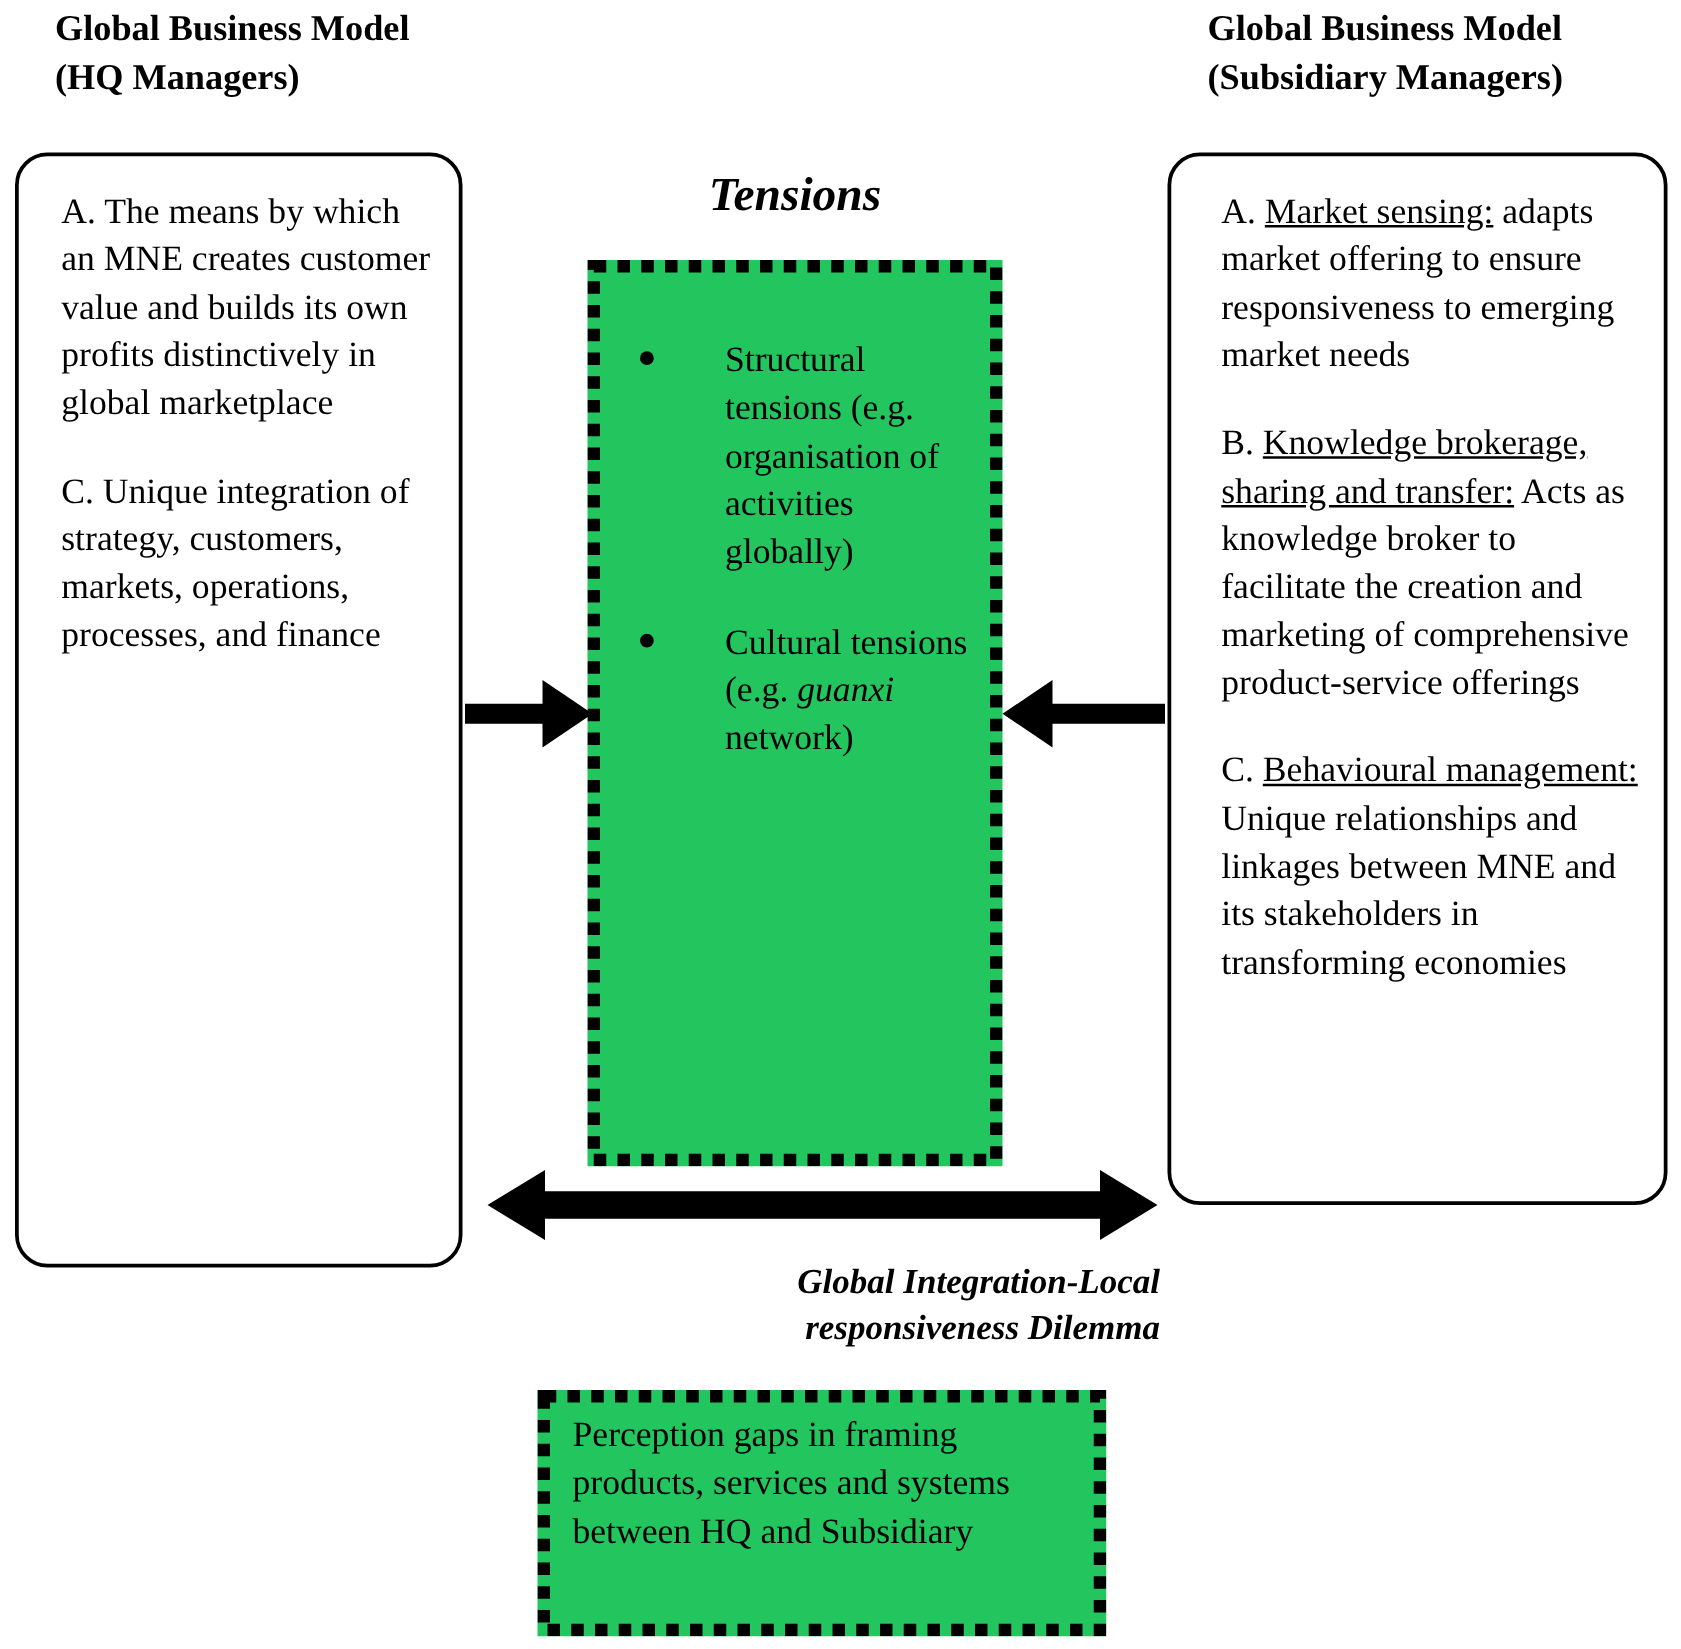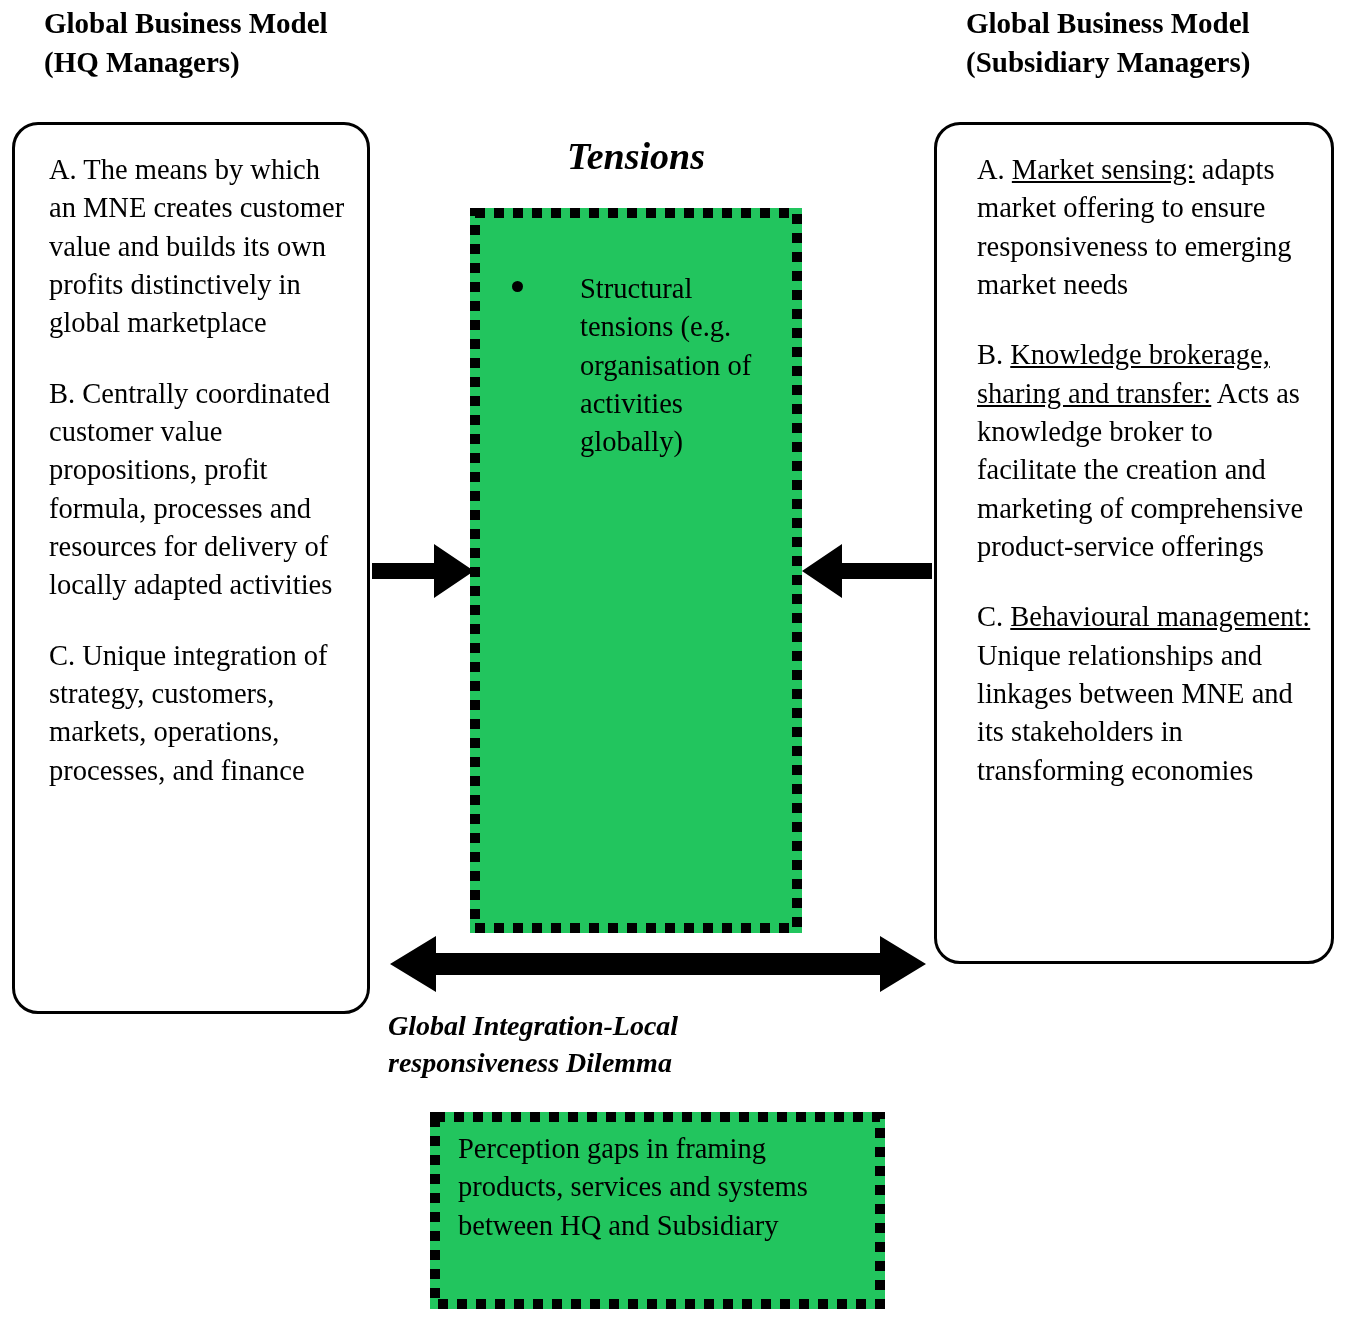--- a/index.html
+++ b/index.html
@@ -124,21 +124,21 @@
   #arrow-left-to-center  { left: 372px; top: 540px; }
   #arrow-right-to-center { left: 800px; top: 540px; }
   #arrow-bidirectional   { left: 388px; top: 928px; }
 
   
   #dilemma-label {
     position: absolute;
     left: 388px;
     top: 1008px;
     width: 540px;
-    text-align: left;
+    text-align: right;
     font-weight: bold;
     font-style: italic;
     font-size: 28px;
     line-height: 1.32;
     white-space: pre-line;
   }
 </style>
 </head>
 <body>
 
@@ -146,21 +146,20 @@
 
   <div class="col-title" id="title-hq">Global Business Model
 (HQ Managers)</div>
 
   <div class="col-title" id="title-sub">Global Business Model
 (Subsidiary Managers)</div>
 
   <div class="round-box" id="box-hq">
     <div class="box-inner">
       <p class="para">A. The means by which an MNE creates customer value and builds its own profits distinctively in global marketplace</p>
-      <p class="para">B. Centrally coordinated customer value propositions, profit formula, processes and resources for delivery of locally adapted activities</p>
       <p class="para">C. Unique integration of strategy, customers, markets, operations, processes, and finance</p>
     </div>
   </div>
 
   <div class="round-box" id="box-sub">
     <div class="box-inner">
       <p class="para"><span>A. </span><u>Market sensing:</u><span> adapts market offering to ensure responsiveness to emerging market needs</span></p>
 
       <p class="para"><span>B. </span><u>Knowledge brokerage, sharing and transfer:</u><span> Acts as knowledge broker to facilitate the creation and marketing of comprehensive product-service offerings</span></p>
 
@@ -172,20 +171,23 @@
 
   <div class="dotted-box" id="box-tensions">
     <svg class="dots" width="332" height="725" viewBox="0 0 332 725">
       <rect x="5" y="5" width="322" height="715" fill="none" stroke="#000" stroke-width="10" stroke-dasharray="10 9" stroke-linecap="butt"></rect>
     </svg>
     <div class="inner">
       <ul class="tension-list">
         <li>
           <span class="bullet"></span><span>Structural tensions (e.g. organisation of activities globally)</span>
         </li>
+        <li>
+          <span class="bullet"></span><span>Cultural tensions (e.g. </span><i>guanxi</i><span> network)</span>
+        </li>
       </ul>
     </div>
   </div>
 
   <svg class="arrow-svg" id="arrow-left-to-center" width="104" height="62" viewBox="0 0 104 62">
     <path d="M0,23 L62,23 L62,4 L102,31 L62,58 L62,39 L0,39 Z" fill="#000"></path>
   </svg>
 
   <svg class="arrow-svg" id="arrow-right-to-center" width="132" height="62" viewBox="0 0 132 62">
     <path d="M132,23 L42,23 L42,4 L2,31 L42,58 L42,39 L132,39 Z" fill="#000"></path>

